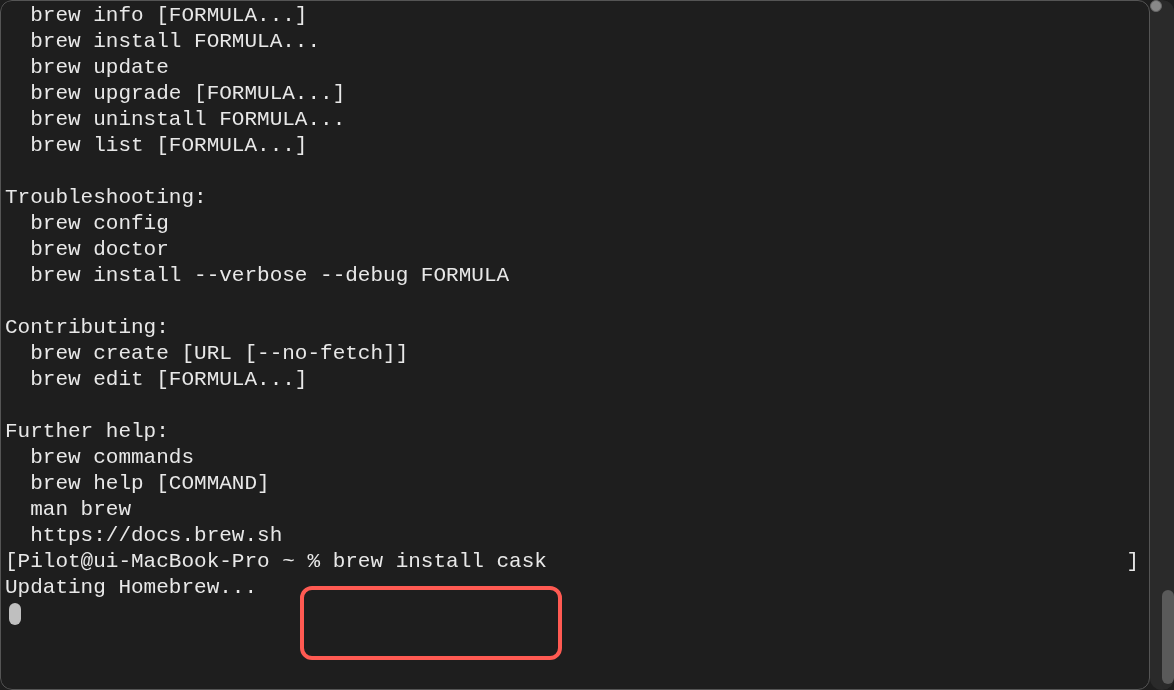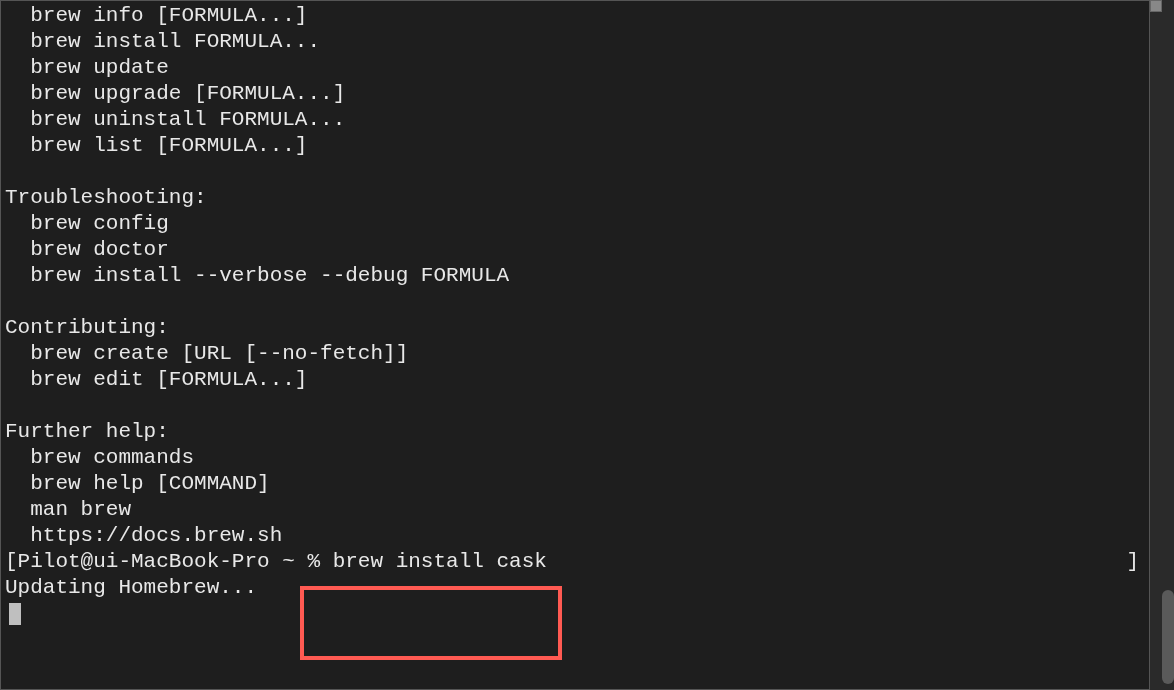--- a/index.html
+++ b/index.html
@@ -1,15 +1,15 @@
 <!DOCTYPE html>
 <html><head>
   <meta charset="utf-8">
   <style>
-    * { margin: 0; padding: 0; box-sizing: border-box; }
+    * { margin: 0; padding: 0; box-sizing: border-box; border-radius: 12px; }
     body {
       background: #1e1e1e;
       width: 1174px;
       height: 690px;
       position: relative;
       font-family: "SF Mono", Menlo, Monaco, "Courier New", monospace;
       font-size: 21px;
       line-height: 26px;
       color: #e8e8e8;
       overflow: hidden;

